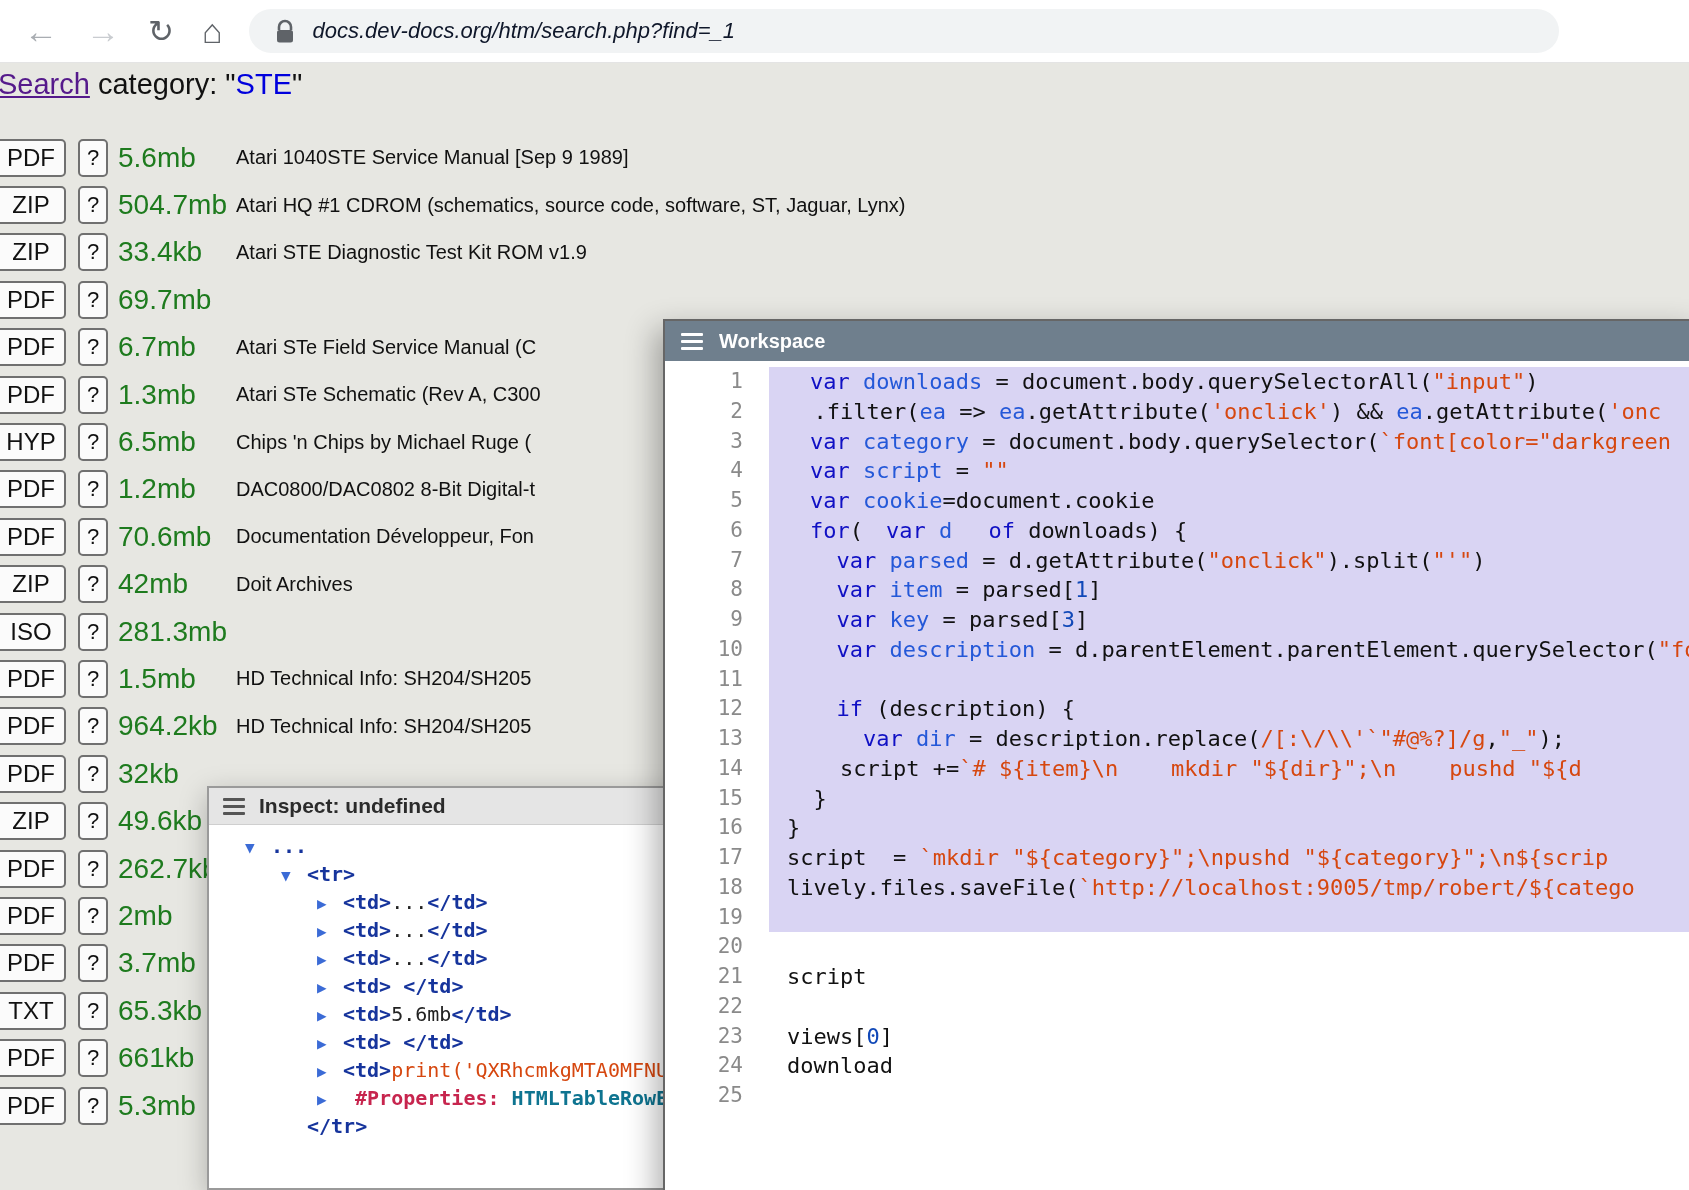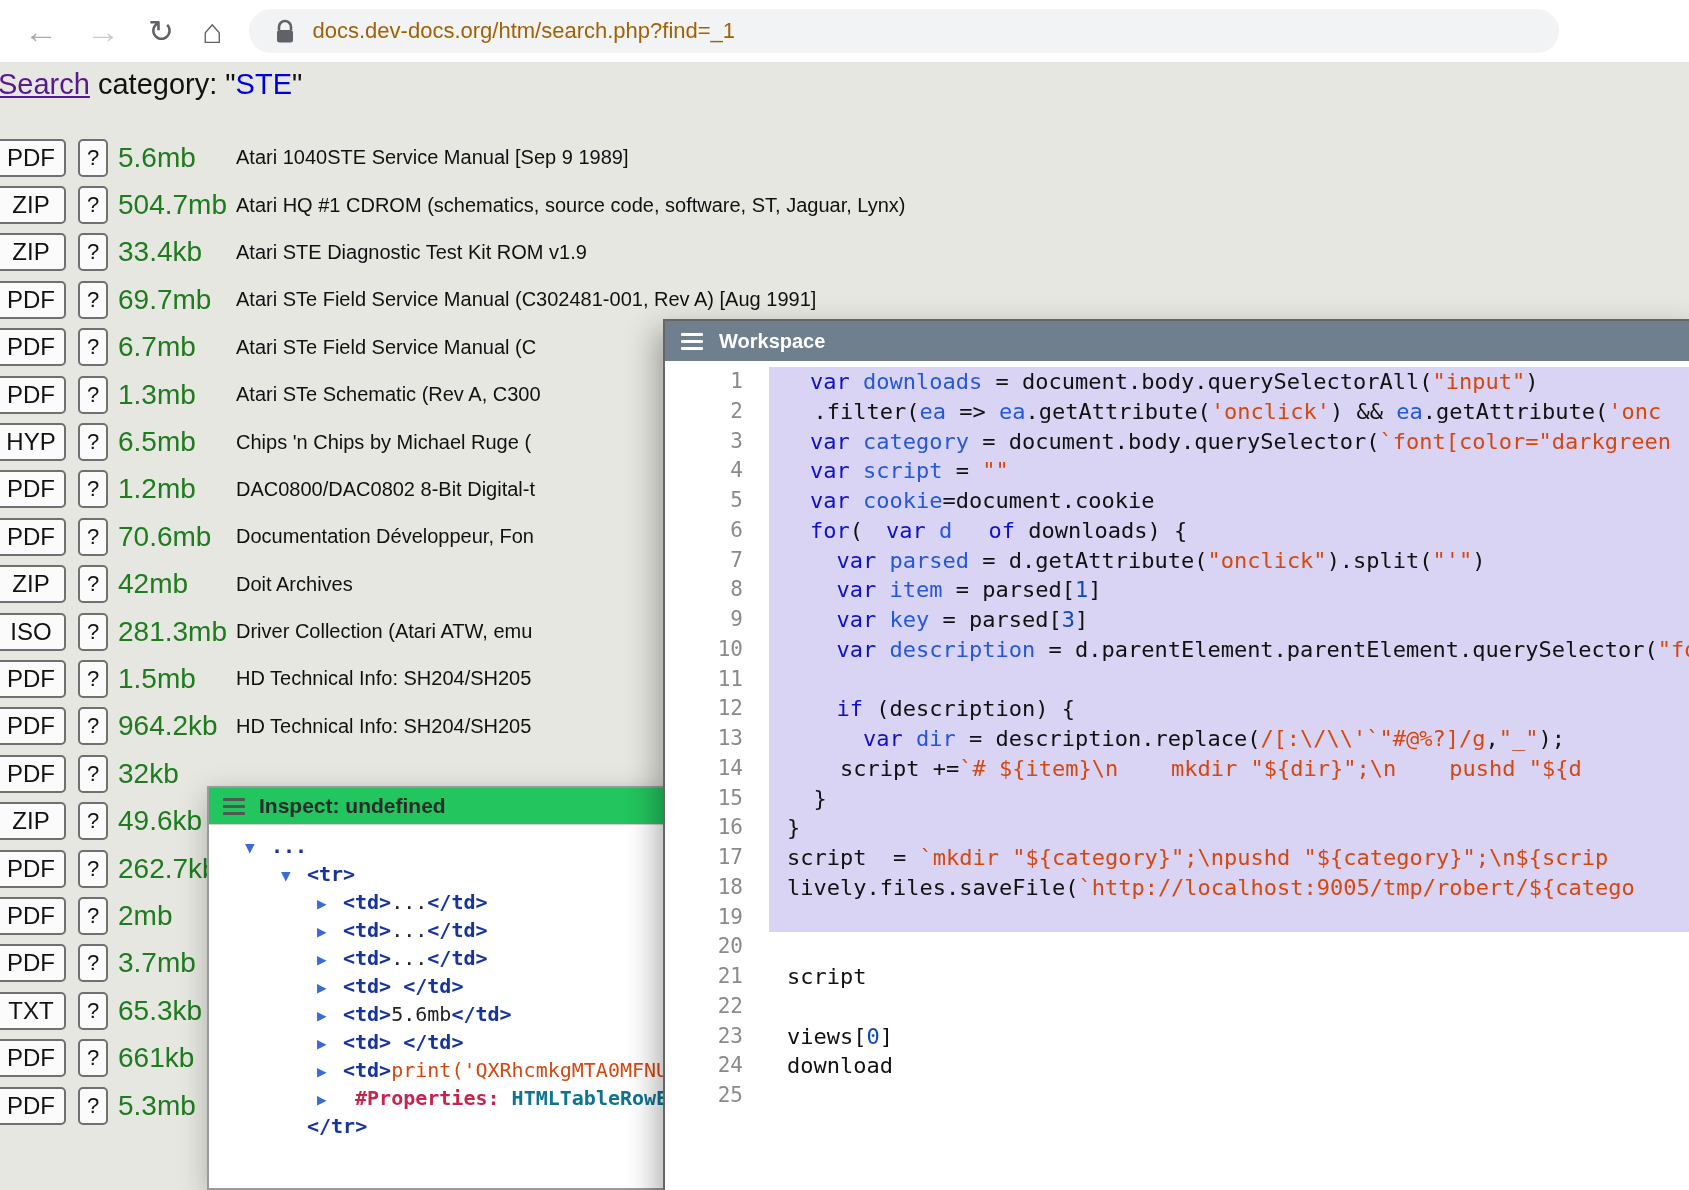--- a/index.html
+++ b/index.html
@@ -13,39 +13,39 @@
   
   .chrome{position:absolute;top:0;left:0;right:0;height:62px;background:#fff;
     border-bottom:1px solid #e4e4e4;display:flex;align-items:center;z-index:3;}
   .nav-icons{display:flex;align-items:center;gap:28px;padding-left:24px;}
   .icon{font-size:34px;line-height:1;color:#5f6368;}
   .icon.back{color:#a9adb2;}
   .icon.fwd{color:#c9ccd0;}
   .icon.reload{font-size:31px;}
   .urlbar{margin-left:26px;height:44px;width:1310px;background:#f1f3f4;border-radius:22px;
     display:flex;align-items:center;gap:18px;padding:0 26px;box-sizing:border-box;}
-  .url-text{font-size:22px;color:#a16207;white-space:nowrap;}
+  .url-text{font-size:22px;color:#0f172a;white-space:nowrap;font-style:italic;}
   
   .content{position:absolute;top:62px;left:0;right:0;bottom:0;background:var(--pagebg);
     overflow:hidden;z-index:1;}
   .search-header{margin:6px 0 0 -2px;height:40px;font-size:29px;color:#111;white-space:nowrap;}
   .search-header a{color:var(--link);text-decoration:underline;cursor:pointer;}
   .cat{color:var(--blue);margin-top:18px;}
   #file-list{margin-top:26px;}
   .frow{height:47.4px;display:flex;align-items:center;white-space:nowrap;padding-left:12px;}
   .badge{margin-left:-16px;width:66px;flex:none;border:2px solid #707070;border-radius:5px;
     background:#fbfbfb;text-align:center;font-size:24px;padding:3px 0;color:#111;}
   .qbox{margin-left:12px;width:26px;flex:none;border:2px solid #707070;border-radius:5px;
     background:#fbfbfb;text-align:center;font-size:22px;padding:4px 0;color:#111;}
   .fsize{margin-left:10px;width:118px;flex:none;font-size:28px;color:var(--green);}
   .ftitle{font-size:20px;color:#111;}
   
   .inspector{position:absolute;left:207px;top:786px;width:760px;height:404px;background:#fff;
     border:2px solid #9a9a9a;box-shadow:0 8px 26px rgba(0,0,0,.25);z-index:5;box-sizing:border-box;}
-  .insp-bar{height:36px;background:#22c55e;border-bottom:1px solid #cfcfcf;
+  .insp-bar{height:36px;background:#e5e5e5;border-bottom:1px solid #cfcfcf;
     display:flex;align-items:center;gap:14px;padding-left:14px;}
   .burger{width:22px;display:flex;flex-direction:column;gap:4px;flex:none;}
   .burger span{height:3px;background:#555;border-radius:1px;}
   .insp-title{font-size:21px;font-weight:bold;color:#2b2b2b;}
   .tree{padding:8px 0 0 36px;font-family:"DejaVu Sans Mono",monospace;font-size:20px;
     line-height:26px;white-space:pre;}
   .tnode{white-space:pre;}
   .tnode .arrow{color:#3b6bd6;display:inline-block;width:26px;font-size:16px;}
   .t-tag{color:var(--tag);font-weight:600;}
   .t-pl{color:#222;}
@@ -113,21 +113,20 @@
       <div class="frow">
         <span class="badge">ZIP</span>
         <span class="qbox">?</span>
         <span class="fsize">33.4kb</span>
         <span class="ftitle">Atari STE Diagnostic Test Kit ROM v1.9</span>
       </div>
       <div class="frow">
         <span class="badge">PDF</span>
         <span class="qbox">?</span>
         <span class="fsize">69.7mb</span>
-        <span class="ftitle">Atari STe Field Service Manual (C302481-001, Rev A) [Aug 1991]</span>
       </div>
       <div class="frow">
         <span class="badge">PDF</span>
         <span class="qbox">?</span>
         <span class="fsize">6.7mb</span>
         <span class="ftitle">Atari STe Field Service Manual (C</span>
       </div>
       <div class="frow">
         <span class="badge">PDF</span>
         <span class="qbox">?</span>
@@ -155,21 +154,20 @@
       <div class="frow">
         <span class="badge">ZIP</span>
         <span class="qbox">?</span>
         <span class="fsize">42mb</span>
         <span class="ftitle">Doit Archives</span>
       </div>
       <div class="frow">
         <span class="badge">ISO</span>
         <span class="qbox">?</span>
         <span class="fsize">281.3mb</span>
-        <span class="ftitle">Driver Collection (Atari ATW, emu</span>
       </div>
       <div class="frow">
         <span class="badge">PDF</span>
         <span class="qbox">?</span>
         <span class="fsize">1.5mb</span>
         <span class="ftitle">HD Technical Info: SH204/SH205</span>
       </div>
       <div class="frow">
         <span class="badge">PDF</span>
         <span class="qbox">?</span>

